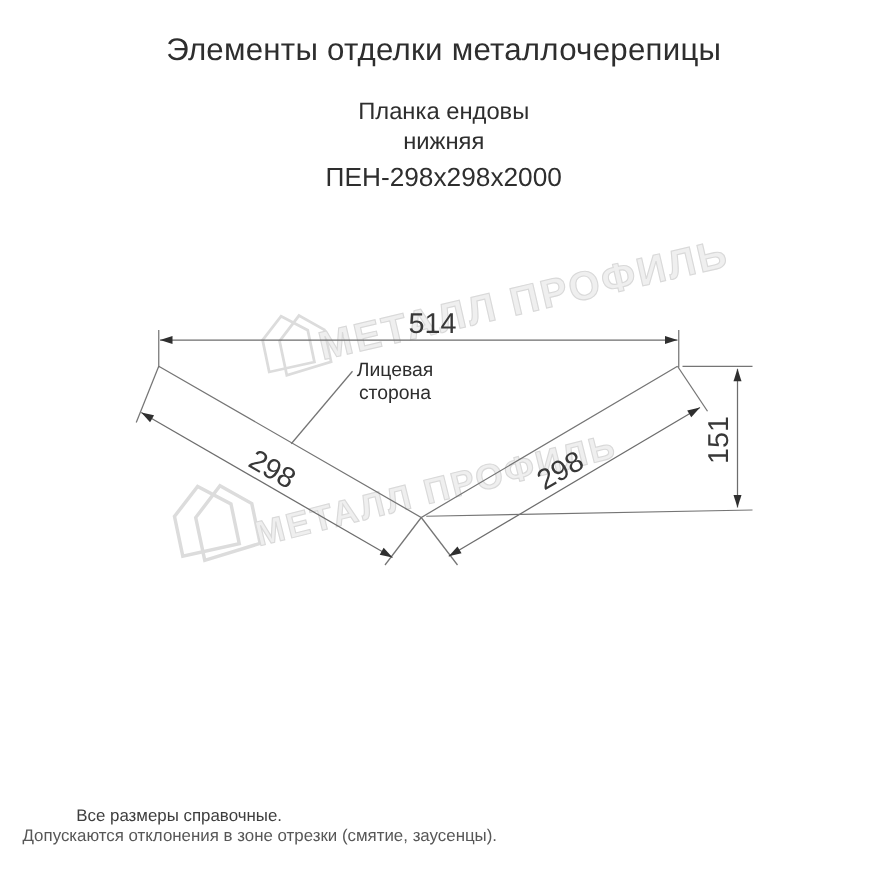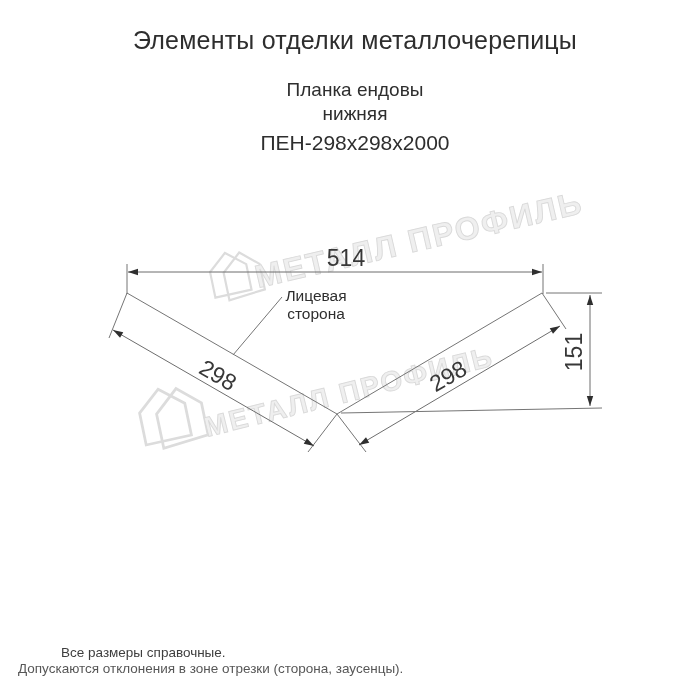--- a/index.html
+++ b/index.html
@@ -86,13 +86,13 @@
   </g>
 
   <g>
     <line class="thin" x1="282" y1="297" x2="233" y2="355"></line>
     <text class="facetext" x="316" y="301" text-anchor="middle">Лицевая</text>
     <text class="facetext" x="316" y="319" text-anchor="middle">сторона</text>
   </g>
 </svg>
 
 <div class="notes note1">Все размеры справочные.</div>
-<div class="notes note2">Допускаются отклонения в зоне отрезки (сторона, заусенцы).</div>
+<div class="notes note2">Допускаются отклонения в зоне отрезки (смятие, заусенцы).</div>
 
 </body></html>

